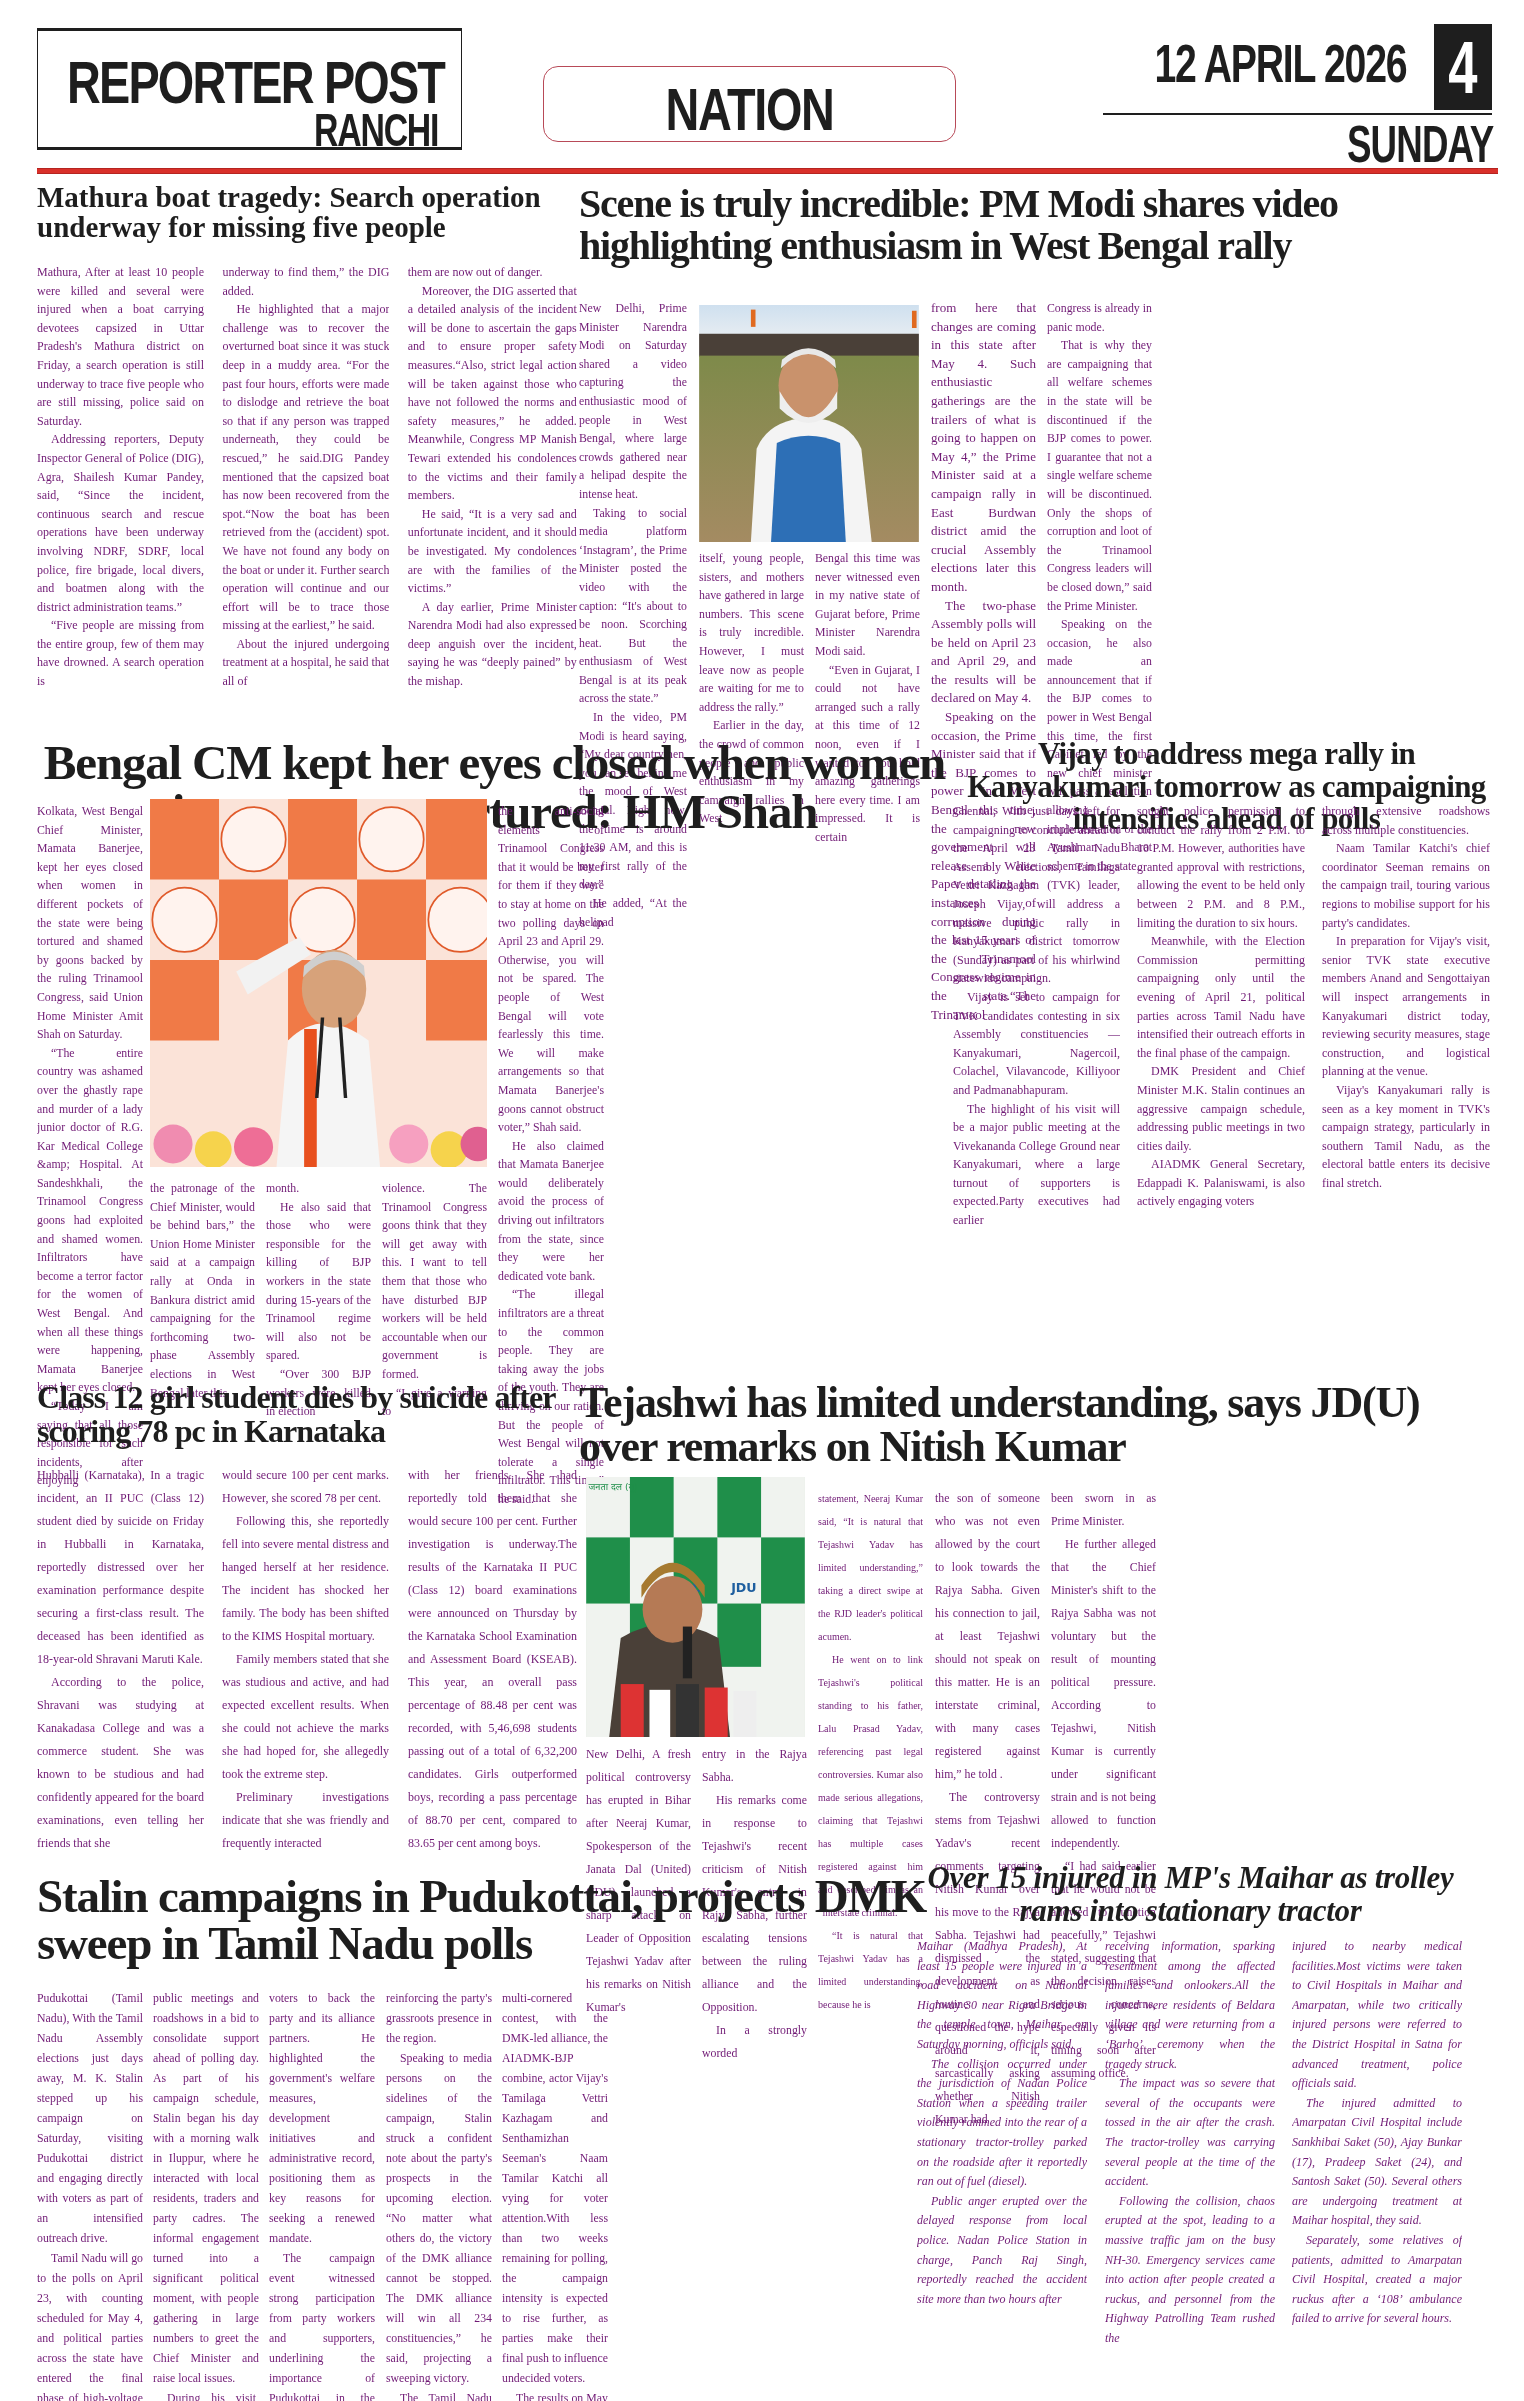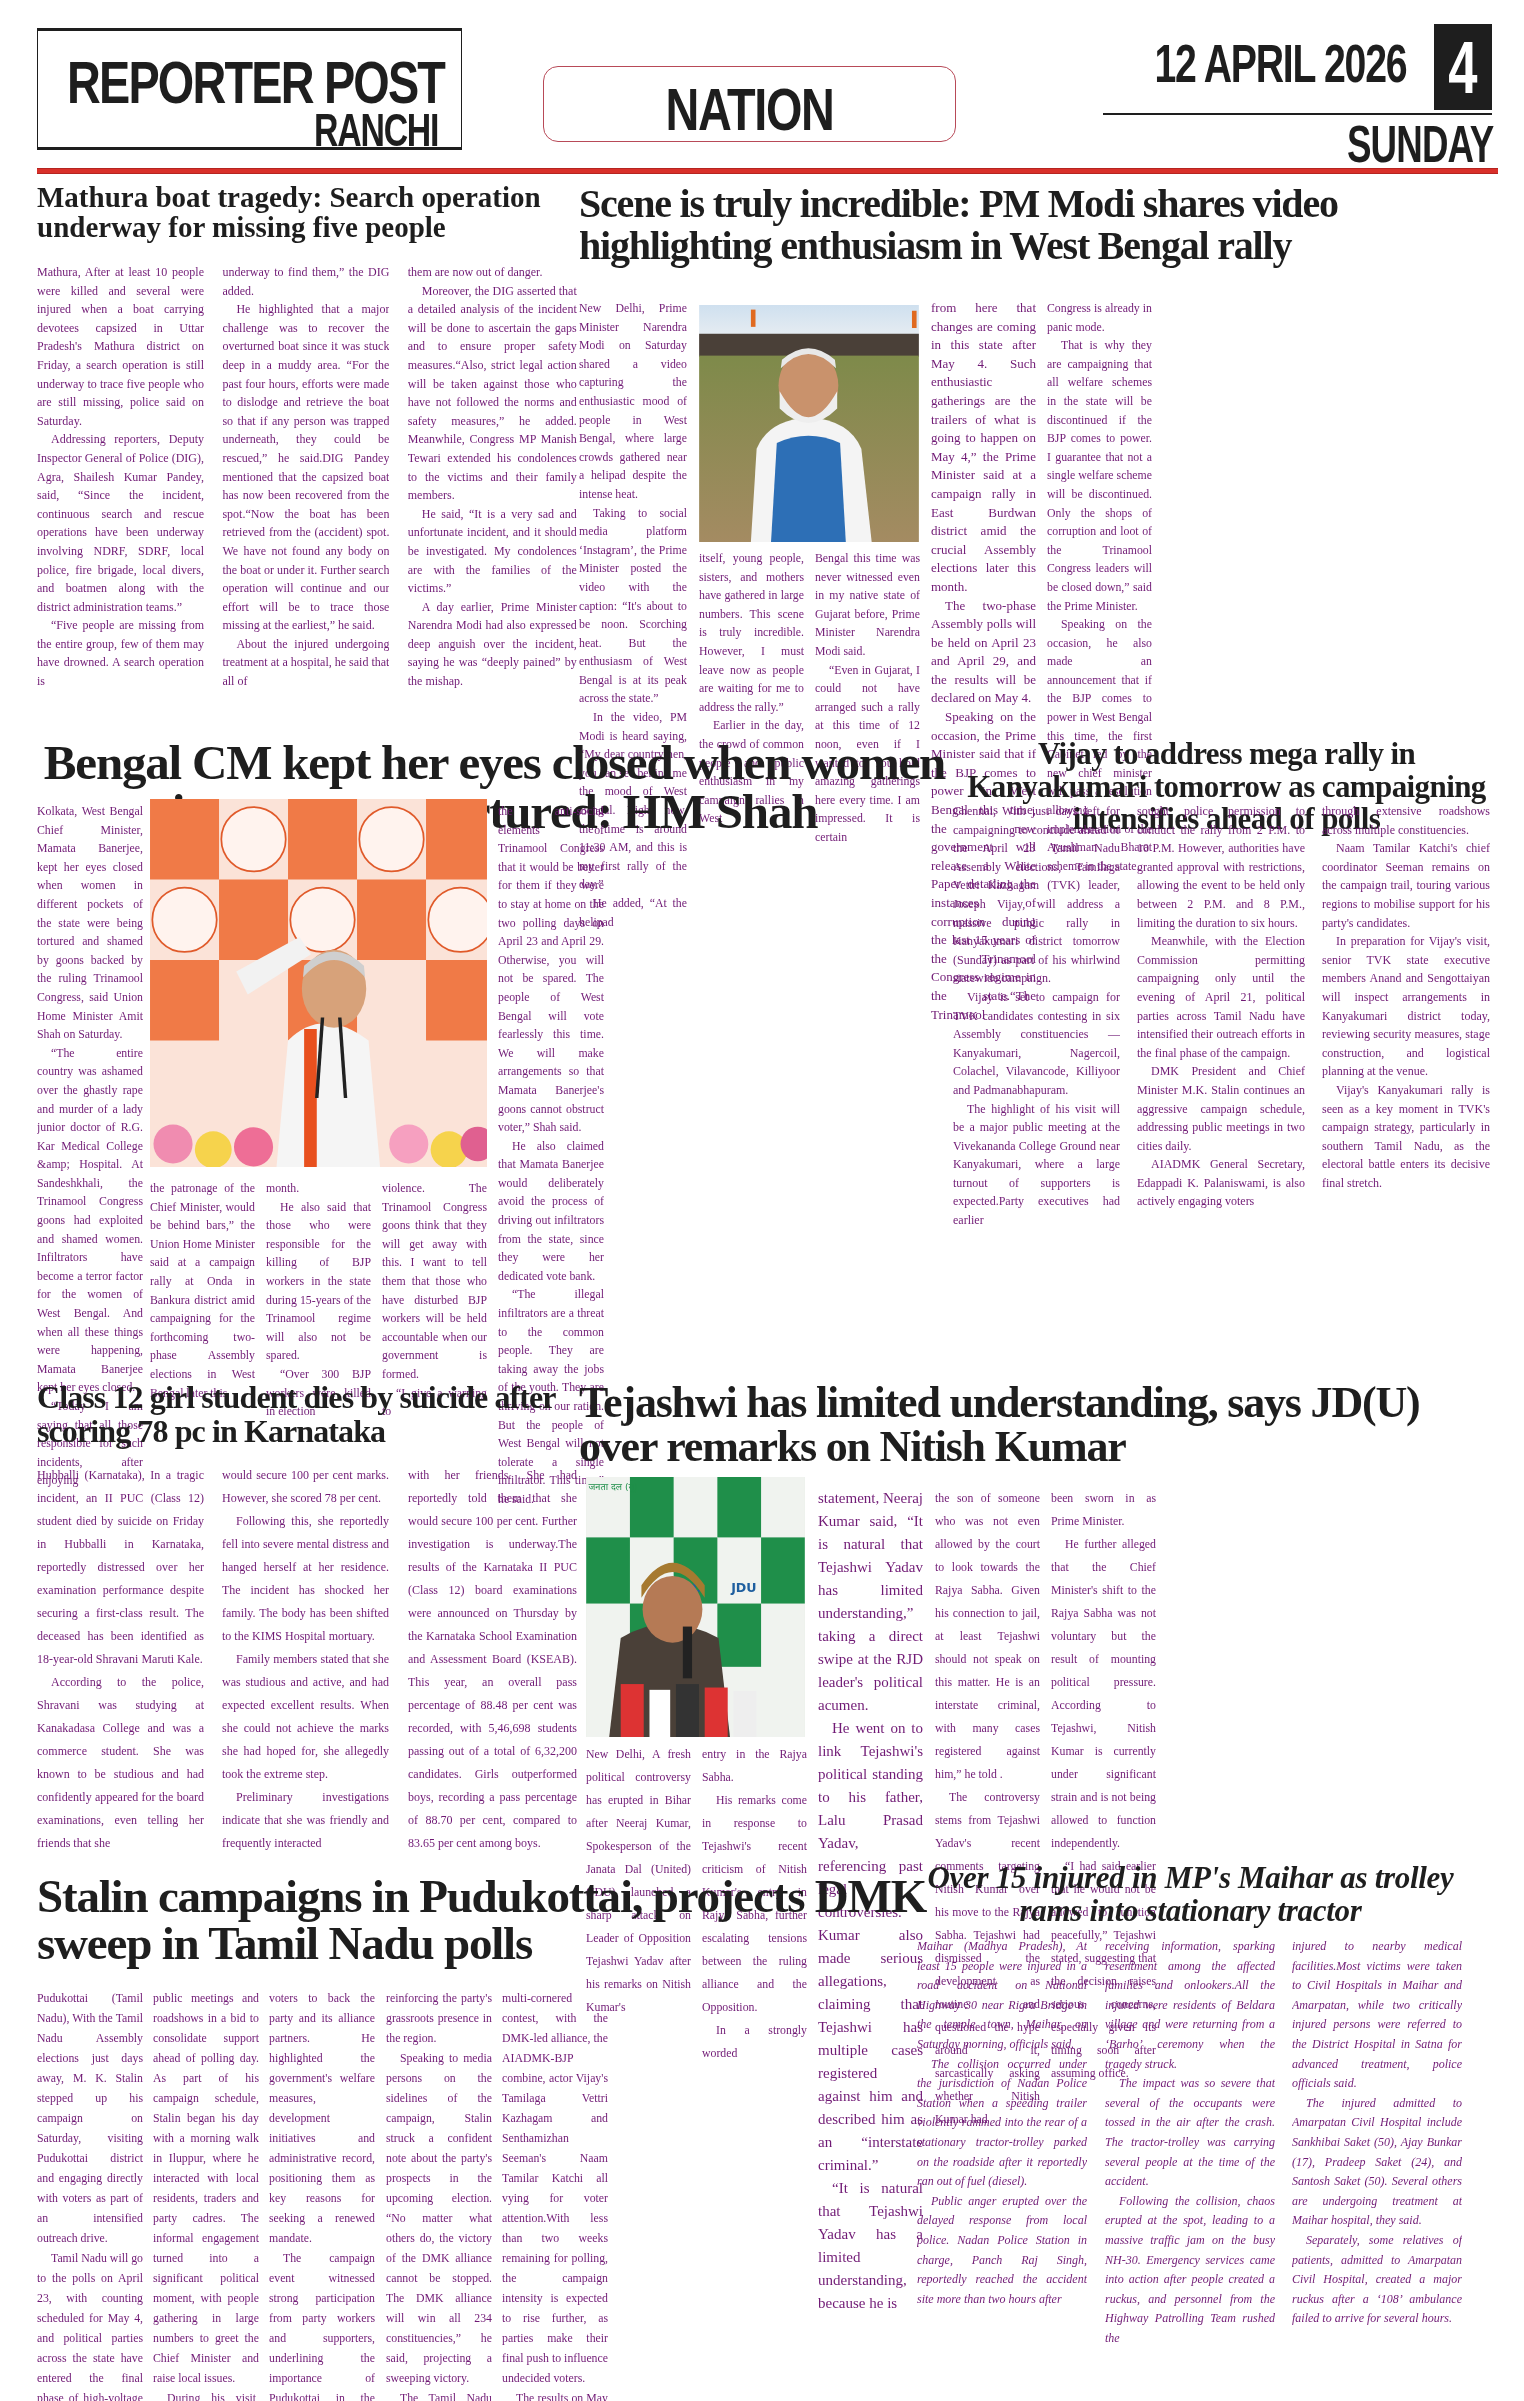--- a/index.html
+++ b/index.html
@@ -284,21 +284,21 @@
     </svg>
   </div>
   <div class="col abs" style="left:7px;top:362px;width:105px;font-size:11.8px;line-height:23px;">
       <p>New Delhi, A fresh political controversy has erupted in Bihar after Neeraj Kumar, Spokesperson of the Janata Dal (United) (JDU), launched a sharp attack on Leader of Opposition Tejashwi Yadav after his remarks on Nitish Kumar's</p>
     </div>
   <div class="col abs" style="left:123px;top:362px;width:105px;font-size:11.8px;line-height:23px;">
       <p>entry in the Rajya Sabha.</p>
       <p class="ind">His remarks come in response to Tejashwi's recent criticism of Nitish Kumar's entry in Rajya Sabha, further escalating tensions between the ruling alliance and the Opposition.</p>
       <p class="ind">In a strongly worded</p>
     </div>
-  <div class="col abs" style="left:239px;top:106px;width:105px;font-size:15px;line-height:23px;">
+  <div class="col abs" style="left:239px;top:106px;width:105px;font-size:10px;line-height:23px;">
       <p>statement, Neeraj Kumar said, “It is natural that Tejashwi Yadav has limited understanding,” taking a direct swipe at the RJD leader's political acumen.</p>
       <p class="ind">He went on to link Tejashwi's political standing to his father, Lalu Prasad Yadav, referencing past legal controversies. Kumar also made serious allegations, claiming that Tejashwi has multiple cases registered against him and described him as an “interstate criminal.”</p>
       <p class="ind">“It is natural that Tejashwi Yadav has a limited understanding, because he is</p>
     </div>
   <div class="col abs" style="left:356px;top:106px;width:105px;font-size:11.8px;line-height:23px;">
       <p>the son of someone who was not even allowed by the court to look towards the Rajya Sabha. Given his connection to jail, at least Tejashwi should not speak on this matter. He is an interstate criminal, with many cases registered against him,” he told .</p>
       <p class="ind">The controversy stems from Tejashwi Yadav's recent comments targeting Nitish Kumar over his move to the Rajya Sabha. Tejashwi had dismissed the development as routine and questioned the hype around it, sarcastically asking whether Nitish Kumar had</p>
     </div>
   <div class="col abs" style="left:472px;top:106px;width:105px;font-size:11.8px;line-height:23px;">
       <p>been sworn in as Prime Minister.</p>

